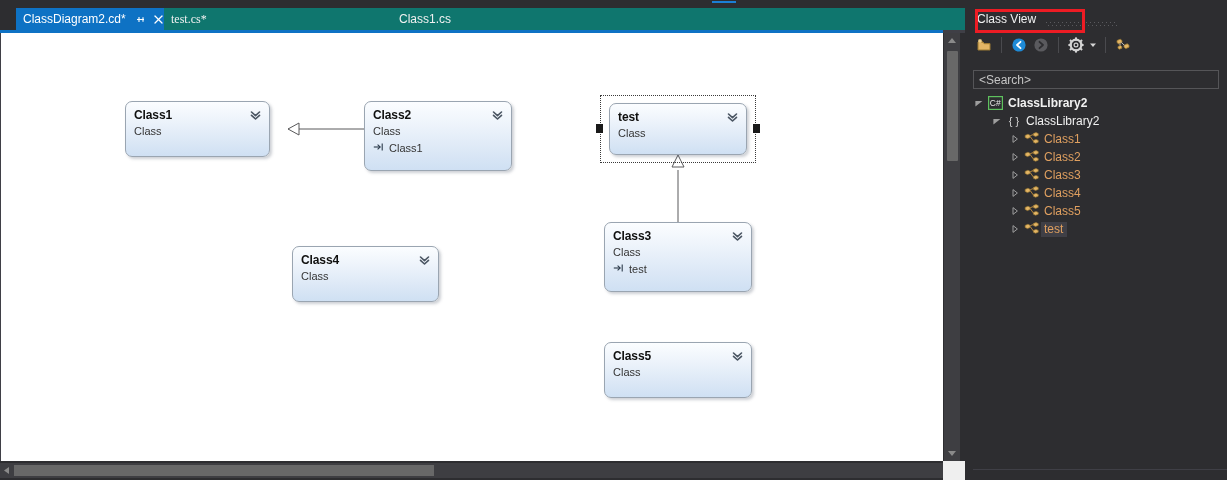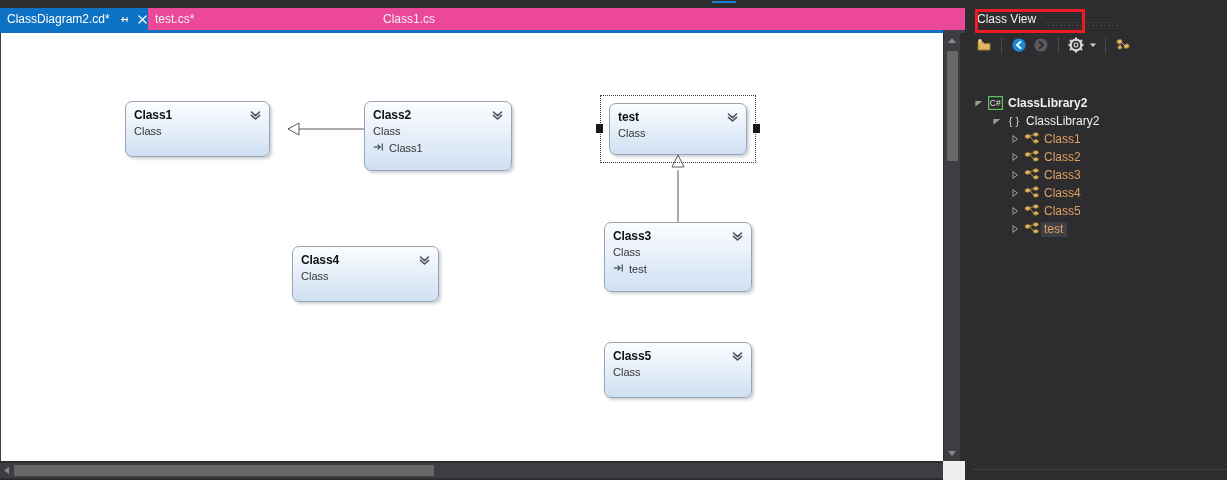--- a/index.html
+++ b/index.html
@@ -32,23 +32,23 @@
   .top-tab-stub {
     position: absolute;
     left: 712px; top: 1px;
     width: 24px; height: 2px;
     background: #1b7fd4;
   }
 
   
   .tabbar {
     position: absolute;
-    left: 0; top: 8px;
+    left: 16px; top: 8px;
     width: 965px; height: 22px;
-    background: #ec4899;
+    background: #0f766e;
   }
   .tab {
     position: absolute;
     top: 0;
     height: 22px;
     display: flex;
     align-items: center;
     padding: 0 7px;
     color: #f1f1f1;
     font-size: 12px;
@@ -337,21 +337,21 @@
         </span>
         <span class="tab-close">
           <svg width="11" height="11" viewBox="0 0 11 11">
             <g stroke="#ffffff" stroke-width="1.3" stroke-linecap="round">
               <line x1="2" y1="2" x2="9" y2="9"></line>
               <line x1="9" y1="2" x2="2" y2="9"></line>
             </g>
           </svg>
         </span>
       </div>
-      <div class="tab" style="left: 148px; width: 80px;">
+      <div class="tab" style="left: 148px; width: 80px; font-family: Liberation Serif, serif;">
         <span class="tab-label">test.cs*</span>
       </div>
       <div class="tab" style="left: 376px; width: 82px;">
         <span class="tab-label">Class1.cs</span>
       </div>
     </div>
 
   <div class="doc-rule"></div>
   <div class="doc-rule-dark"></div>
 
@@ -602,20 +602,23 @@
             <path d="M3 9.6 L5.4 8.6 L6.8 9.6 L6.8 11.2 L4.4 12.2 L3 11.2 z"></path>
           </g>
           <g stroke="#b6b6b6" stroke-width="1" fill="none">
             <line x1="6.4" y1="5.4" x2="9.4" y2="8.4"></line>
             <line x1="5" y1="6.6" x2="5" y2="8.4"></line>
           </g>
         </svg>
       </div>
     </div>
 
+    <div class="tw-search">
+      <span>&lt;Search&gt;</span>
+    </div>
 
     <div class="tw-tree" id="tw-tree">
         <div class="tree-row" style="padding-left: 6px;">
           <span class="tree-expander">
             <svg width="10" height="10" viewBox="0 0 10 10">
               <polygon points="1.4,3 8.4,3 1.4,8.6" fill="#9e9e9e"></polygon>
             </svg>
           </span>
           <span class="tree-icon">
             <svg width="15" height="14" viewBox="0 0 15 14">

